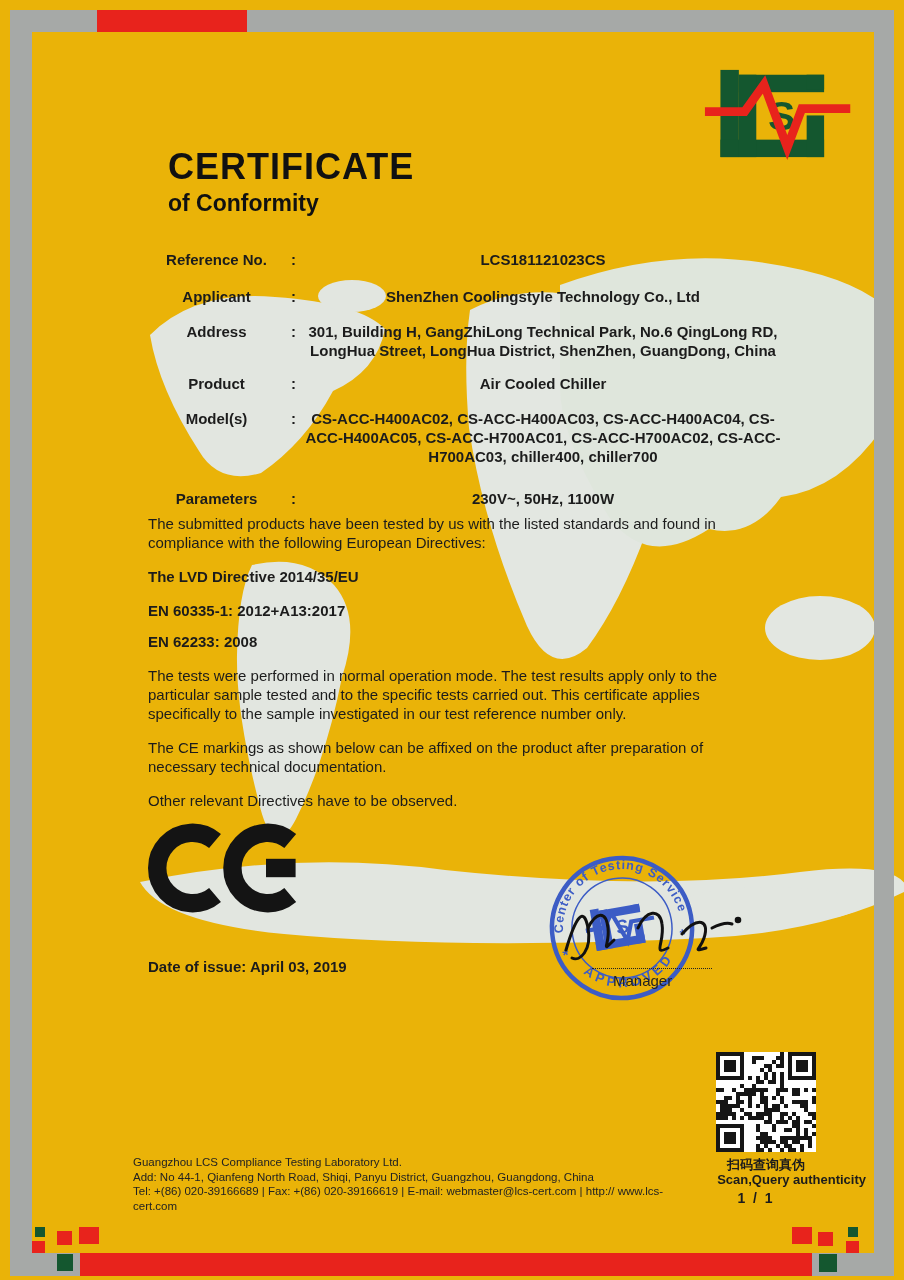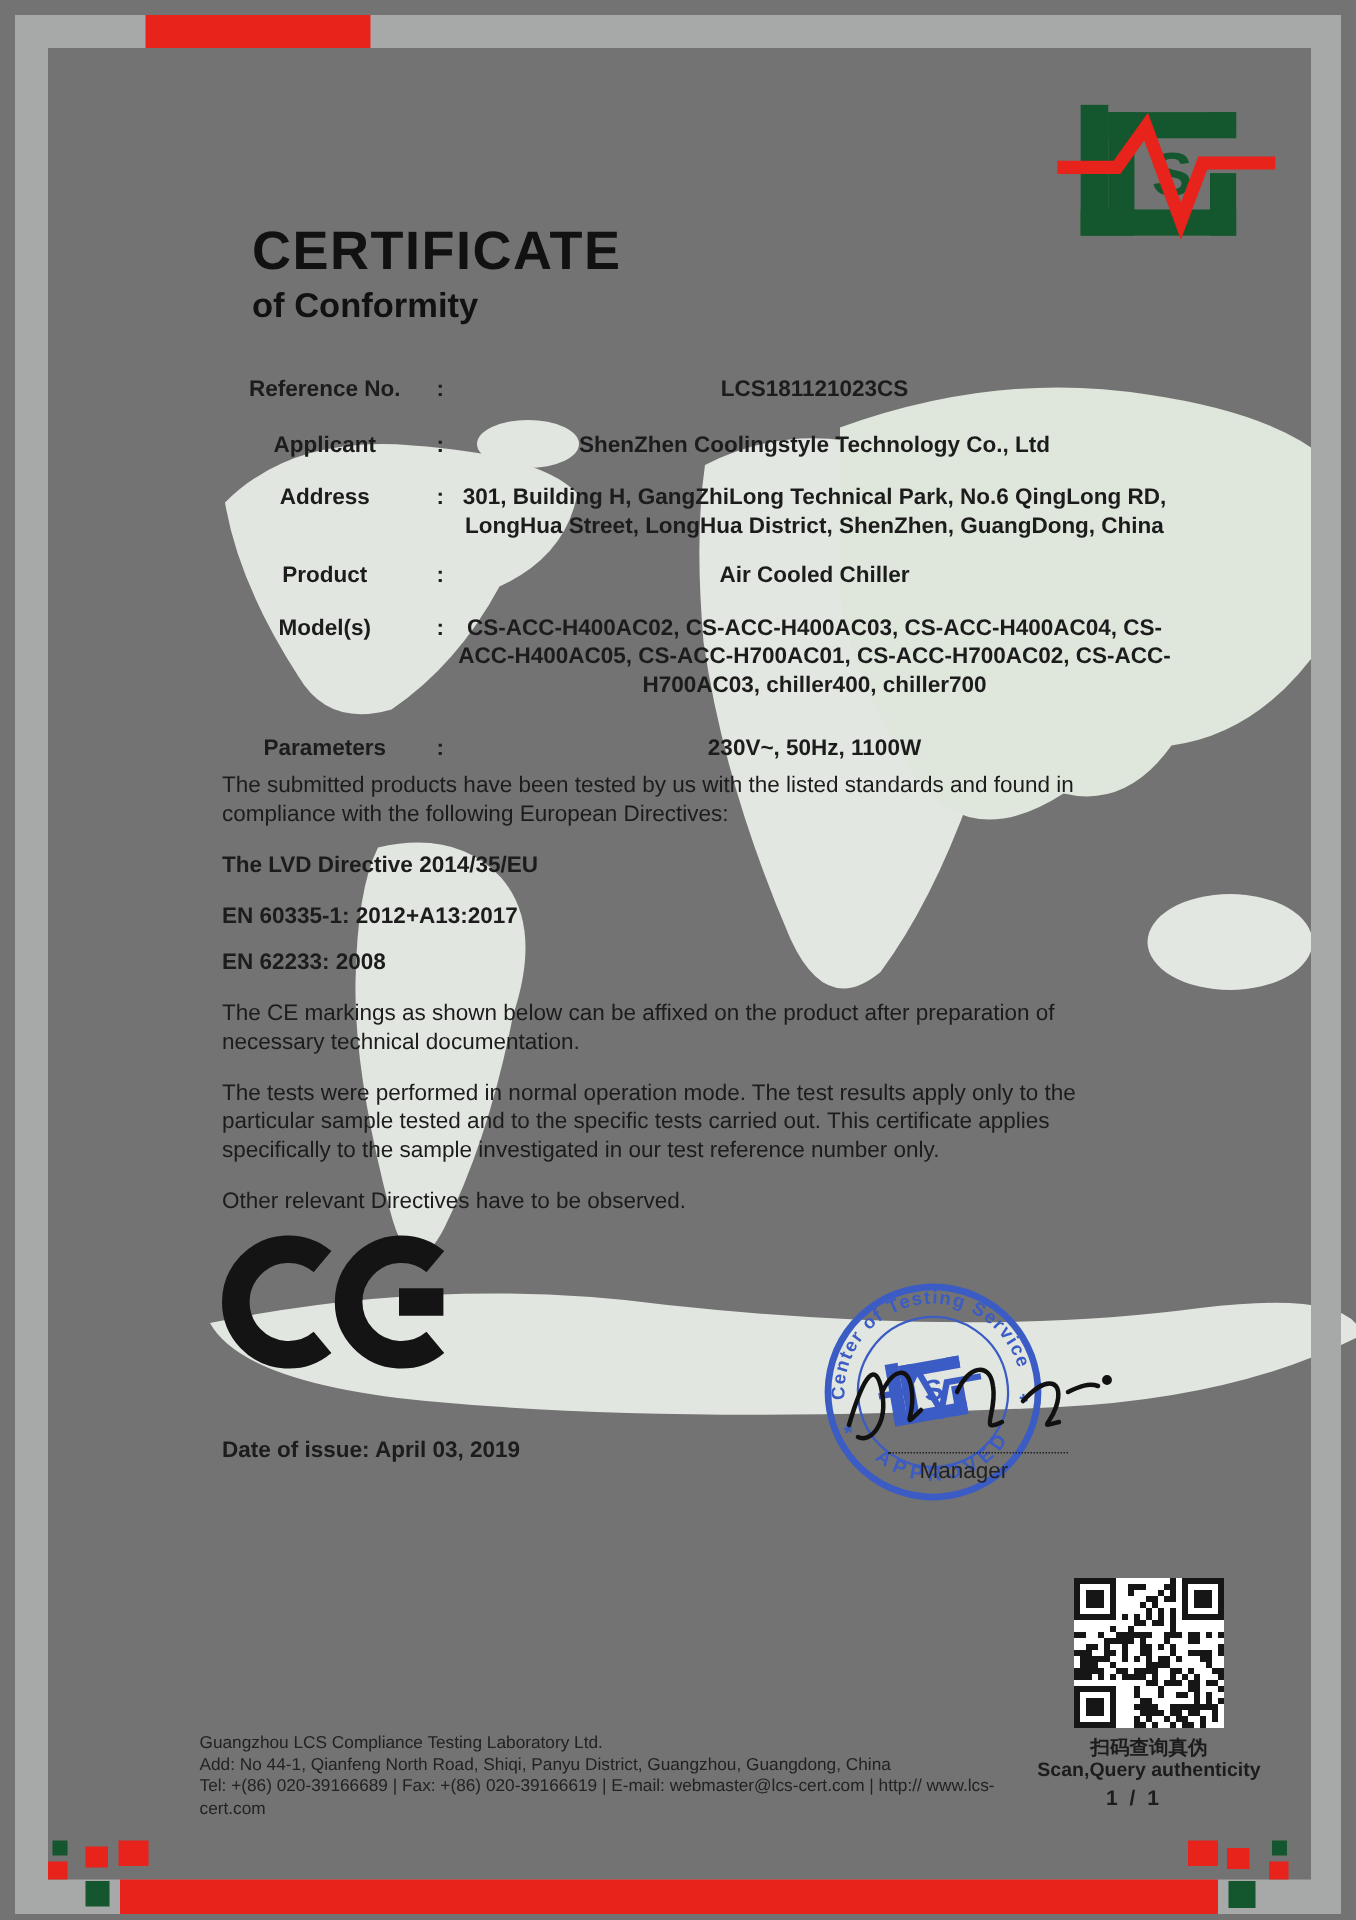--- a/index.html
+++ b/index.html
@@ -1,20 +1,20 @@
 <!DOCTYPE html>
 <html><head>
 <meta charset="utf-8">
 <style>
   * { margin:0; padding:0; box-sizing:border-box; }
   html,body { background:#ffffff; }
   body { font-family:"Liberation Sans", sans-serif; }
   .page {
     position:relative; width:904px; height:1280px;
-    background:#737373; overflow:hidden;
+    background:#eab308; overflow:hidden;
   }
   
   .bar { position:absolute; background:#a6a9a7; }
   .bar-left  { left:10px; top:10px; width:22px; height:1266px; }
   .bar-top   { left:10px; top:10px; width:884px; height:22px; }
   .bar-right { left:874px; top:10px; width:20px; height:1266px; }
   .bar-bottom{ left:10px; top:1253px; width:884px; height:23px; }
   .bar-top-red    { position:absolute; left:97px; top:10px; width:150px; height:22px; background:#e8231c; }
   .bar-bottom-red { position:absolute; left:80px; top:1253px; width:732px; height:23px; background:#e8231c; }
   .sq { position:absolute; }
@@ -39,21 +39,21 @@
   .bodytext .std { margin-bottom:12px; }
   .bodytext .std-last { }
   .ce { position:absolute; left:146px; top:812px; }
   .date-issue { position:absolute; left:148px; top:958px; font-size:15px; font-weight:bold; }
   .stamp { position:absolute; left:542px; top:848px; transform:rotate(-10deg); }
   .signature { position:absolute; left:548px; top:888px; }
   .sig-line { position:absolute; left:592px; top:968px; width:120px; border-bottom:1.5px dotted #222; }
   .manager { position:absolute; left:613px; top:972px; font-size:15px; color:#222; }
   .qr { position:absolute; left:716px; top:1052px; }
   .qr-cn { position:absolute; left:716px; top:1156px; width:100px; text-align:center; font-size:13px; font-weight:bold;font-family:Liberation Serif, serif; }
-  .qr-en { position:absolute; left:666px; top:1172px; width:200px; text-align:center; font-size:13px; font-weight:bold; }
+  .qr-en { position:absolute; left:666px; top:1172px; width:200px; text-align:right; font-size:13px; font-weight:bold; }
   .page-num { position:absolute; left:716px; top:1190px; width:80px; text-align:center; font-size:14px; font-weight:bold; letter-spacing:2px; }
   .footer { position:absolute; left:133px; top:1155px; width:560px; font-size:11.5px; line-height:1.28; color:#222; }
 </style>
 </head>
 <body>
 
 <div class="page">
 
   <svg width="0" height="0" style="position:absolute">
     <symbol id="lcs-logo-shape" viewBox="0 0 160 110">
@@ -141,22 +141,22 @@
           <span class="col">:</span>
           <span class="val">230V~, 50Hz, 1100W</span>
         </div>
     </div>
 
     <div class="bodytext">
       <p>The submitted products have been tested by us with the listed standards and found in compliance with the following European Directives:</p>
       <p class="bold">The LVD Directive 2014/35/EU</p>
       <p class="bold std">EN 60335-1: 2012+A13:2017</p>
       <p class="bold std-last">EN 62233: 2008</p>
+      <p>The tests were performed in normal operation mode. The test results apply only to the particular sample tested and to the specific tests carried out. This certificate applies specifically to the sample investigated in our test reference number only.</p>
       <p>The CE markings as shown below can be affixed on the product after preparation of necessary technical documentation.</p>
-      <p>The tests were performed in normal operation mode. The test results apply only to the particular sample tested and to the specific tests carried out. This certificate applies specifically to the sample investigated in our test reference number only.</p>
       <p>Other relevant Directives have to be observed.</p>
     </div>
 
     <svg class="ce" width="168" height="112" viewBox="0 0 210 130">
       <path d="M86.3,31.3 A44,44 0 1 0 86.3,98.7" fill="none" stroke="#141414" stroke-width="23"></path>
       <path d="M180.3,31.3 A44,44 0 1 0 180.3,98.7" fill="none" stroke="#141414" stroke-width="23"></path>
       <path d="M150,65 L187,65" fill="none" stroke="#141414" stroke-width="23"></path>
     </svg>
 
     <div class="date-issue">Date of issue: April 03, 2019</div>

